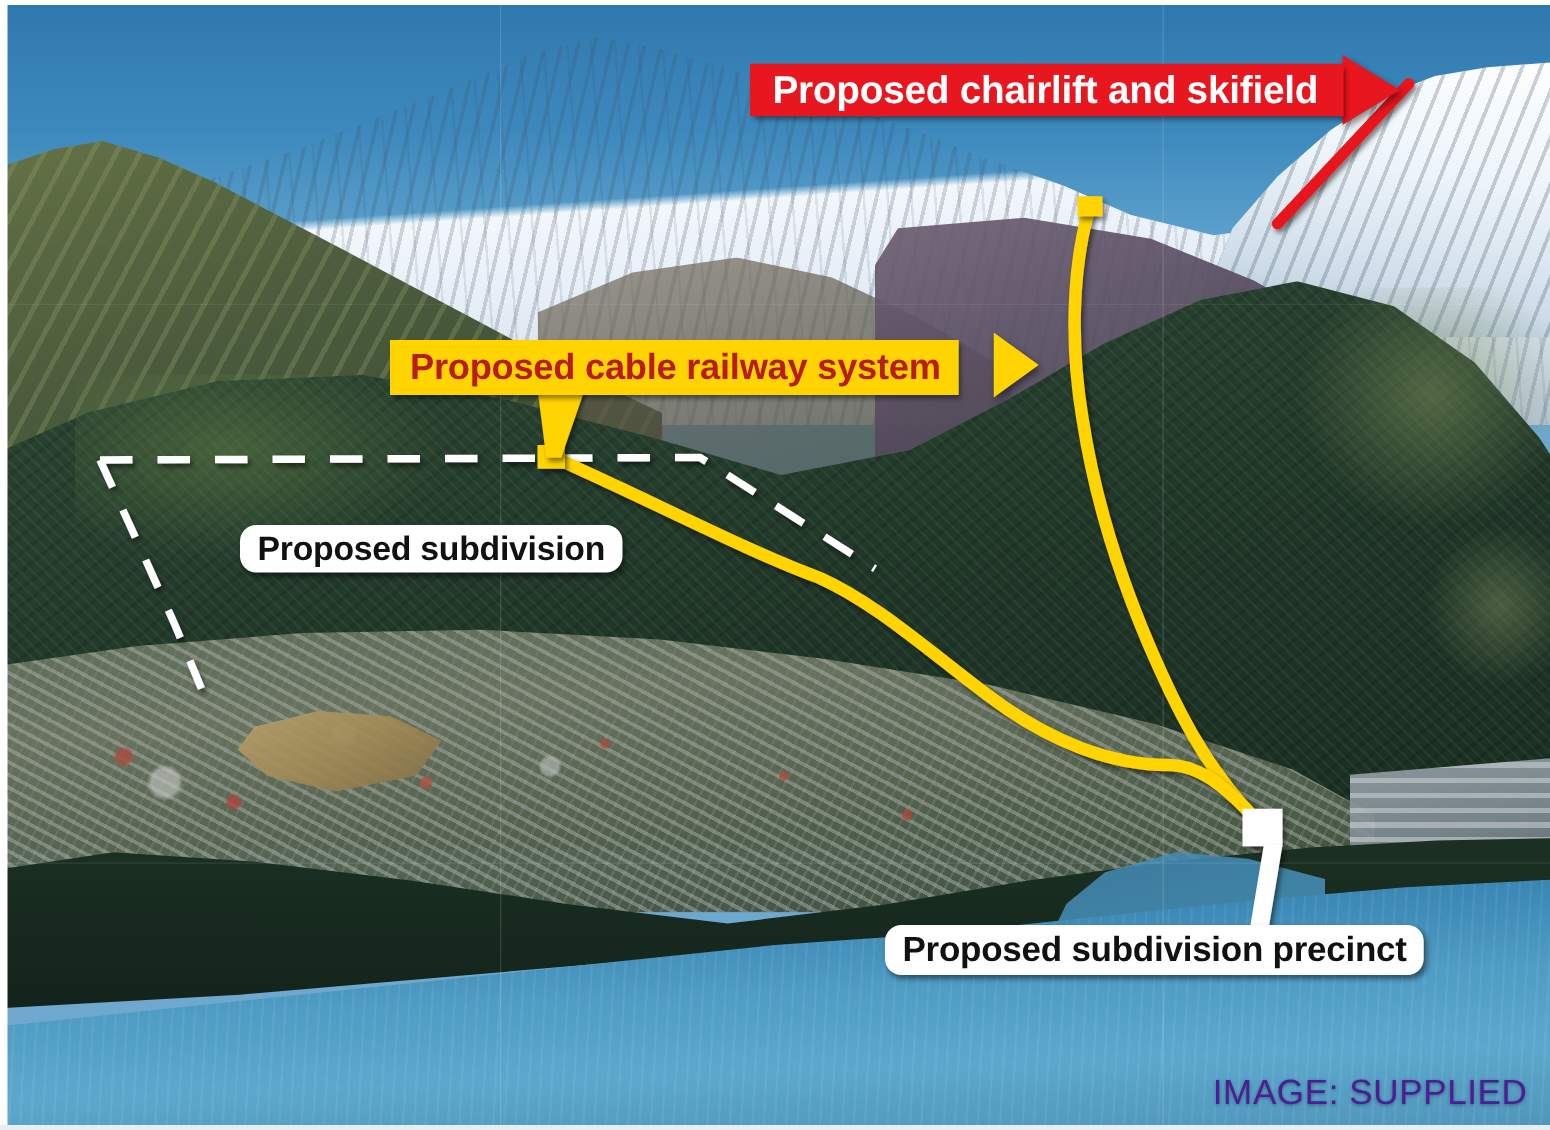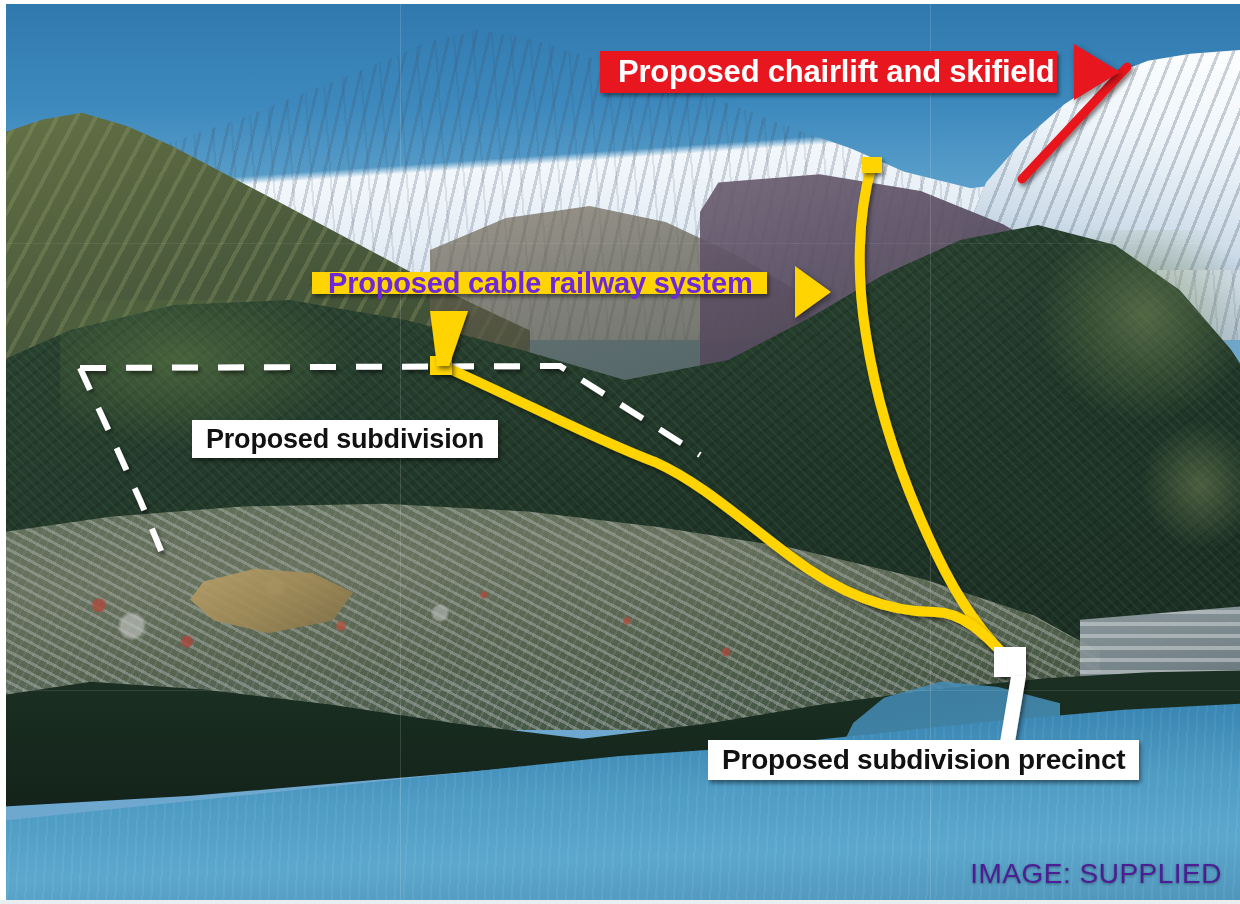--- a/index.html
+++ b/index.html
@@ -191,51 +191,52 @@
   .label {
     position: absolute;
     display: flex; align-items: center;
     white-space: nowrap;
     font-weight: bold;
     letter-spacing: -0.2px;
     box-shadow: 2px 3px 4px rgba(0,0,0,.45);
   }
   .label-red {
     left: 600px; top: 51px; height: 42px;
-    padding: 0 2px 0 18px;
+    padding: 0 20px 0 18px;
     background: var(--red, #e8161f);
     color: #ffffff;
     font-size: 31px;
   }
   .arrow-red {
     position: absolute; left: 1074px; top: 44px;
     width: 0; height: 0;
     border-top: 28px solid transparent;
     border-bottom: 28px solid transparent;
     border-left: 46px solid var(--red, #e8161f);
     filter: drop-shadow(2px 3px 3px rgba(0,0,0,.45));
   }
   .label-yellow {
-    left: 312px; top: 272px; height: 22px;
+    left: 312px; top: 272px; height: 44px;
     padding: 0 14px 0 16px;
     background: var(--yellow, #ffd400);
-    color: #6d28d9;
+    color: #b91c1c;
     font-size: 29px;
   }
   .arrow-yellow {
     position: absolute; left: 795px; top: 266px;
     width: 0; height: 0;
     border-top: 26px solid transparent;
     border-bottom: 26px solid transparent;
     border-left: 36px solid var(--yellow, #ffd400);
     filter: drop-shadow(2px 3px 3px rgba(0,0,0,.45));
   }
   .label-white {
     background: #ffffff;
     color: #111111;
+    border-radius: 13px;
   }
   .label-subdivision {
     left: 192px; top: 420px; height: 38px;
     padding: 0 14px;
     font-size: 27px;
   }
   .label-precinct {
     left: 708px; top: 740px; height: 40px;
     padding: 0 14px;
     font-size: 28px;

